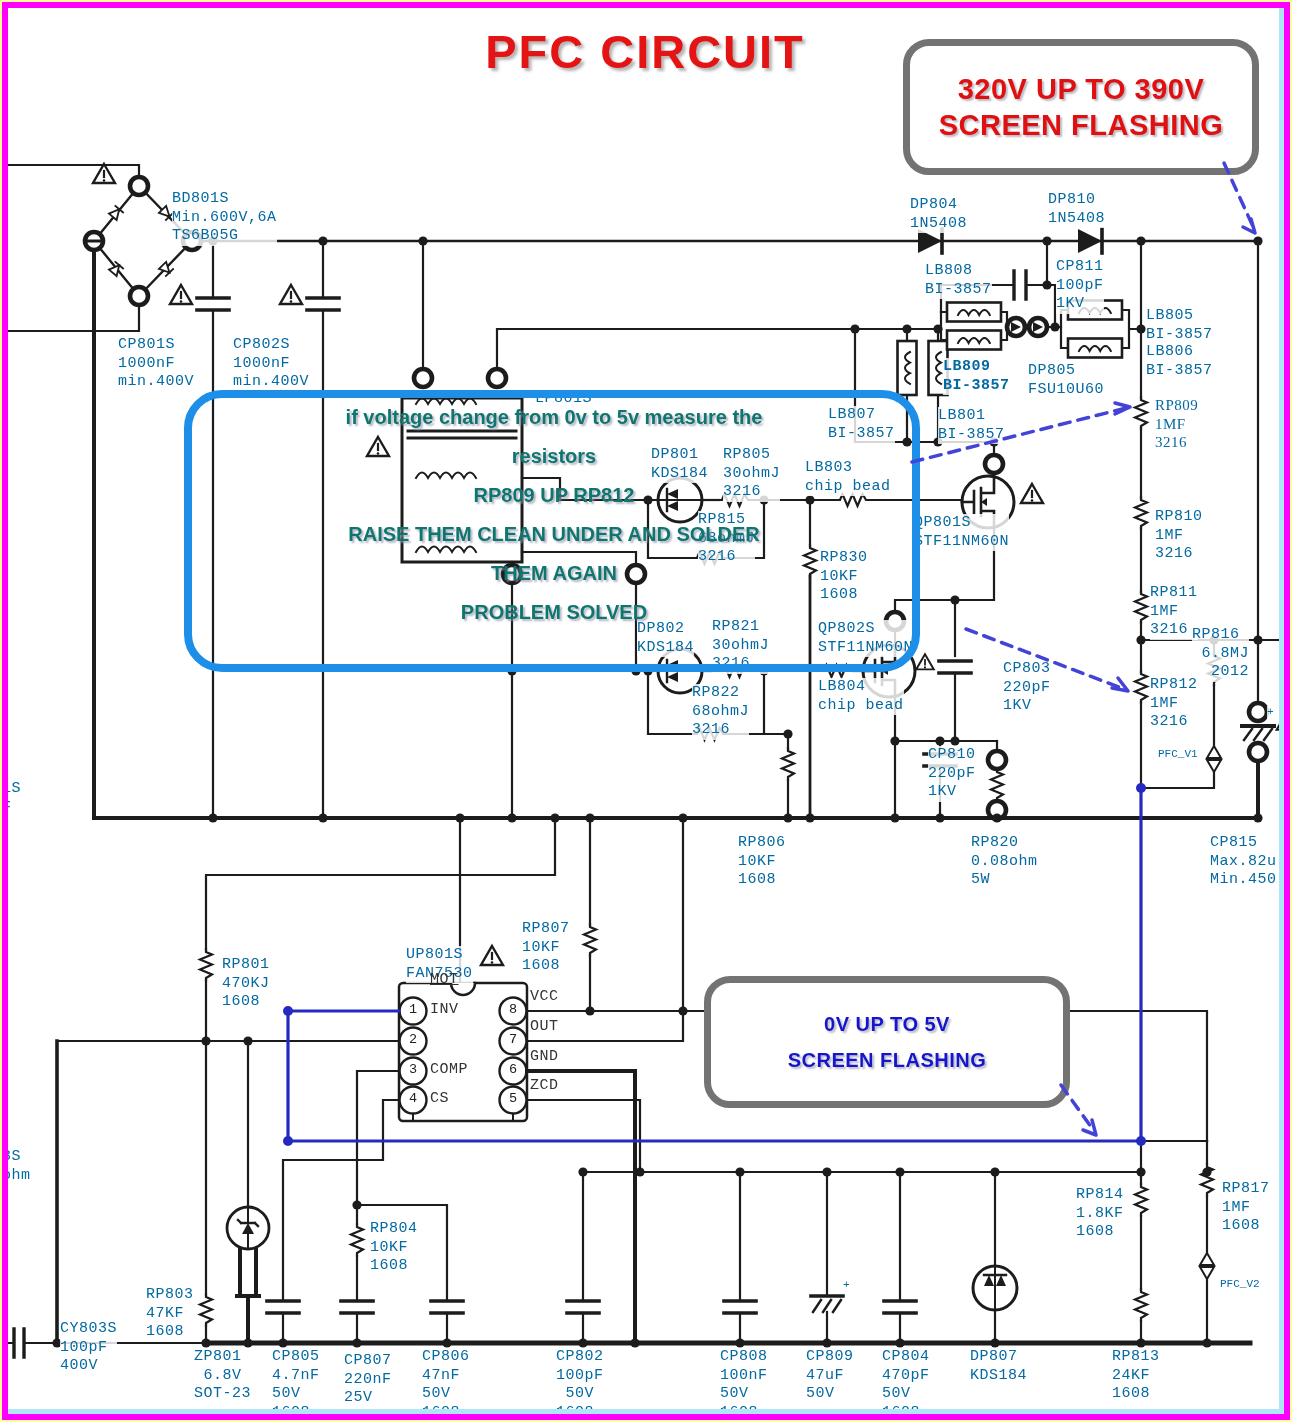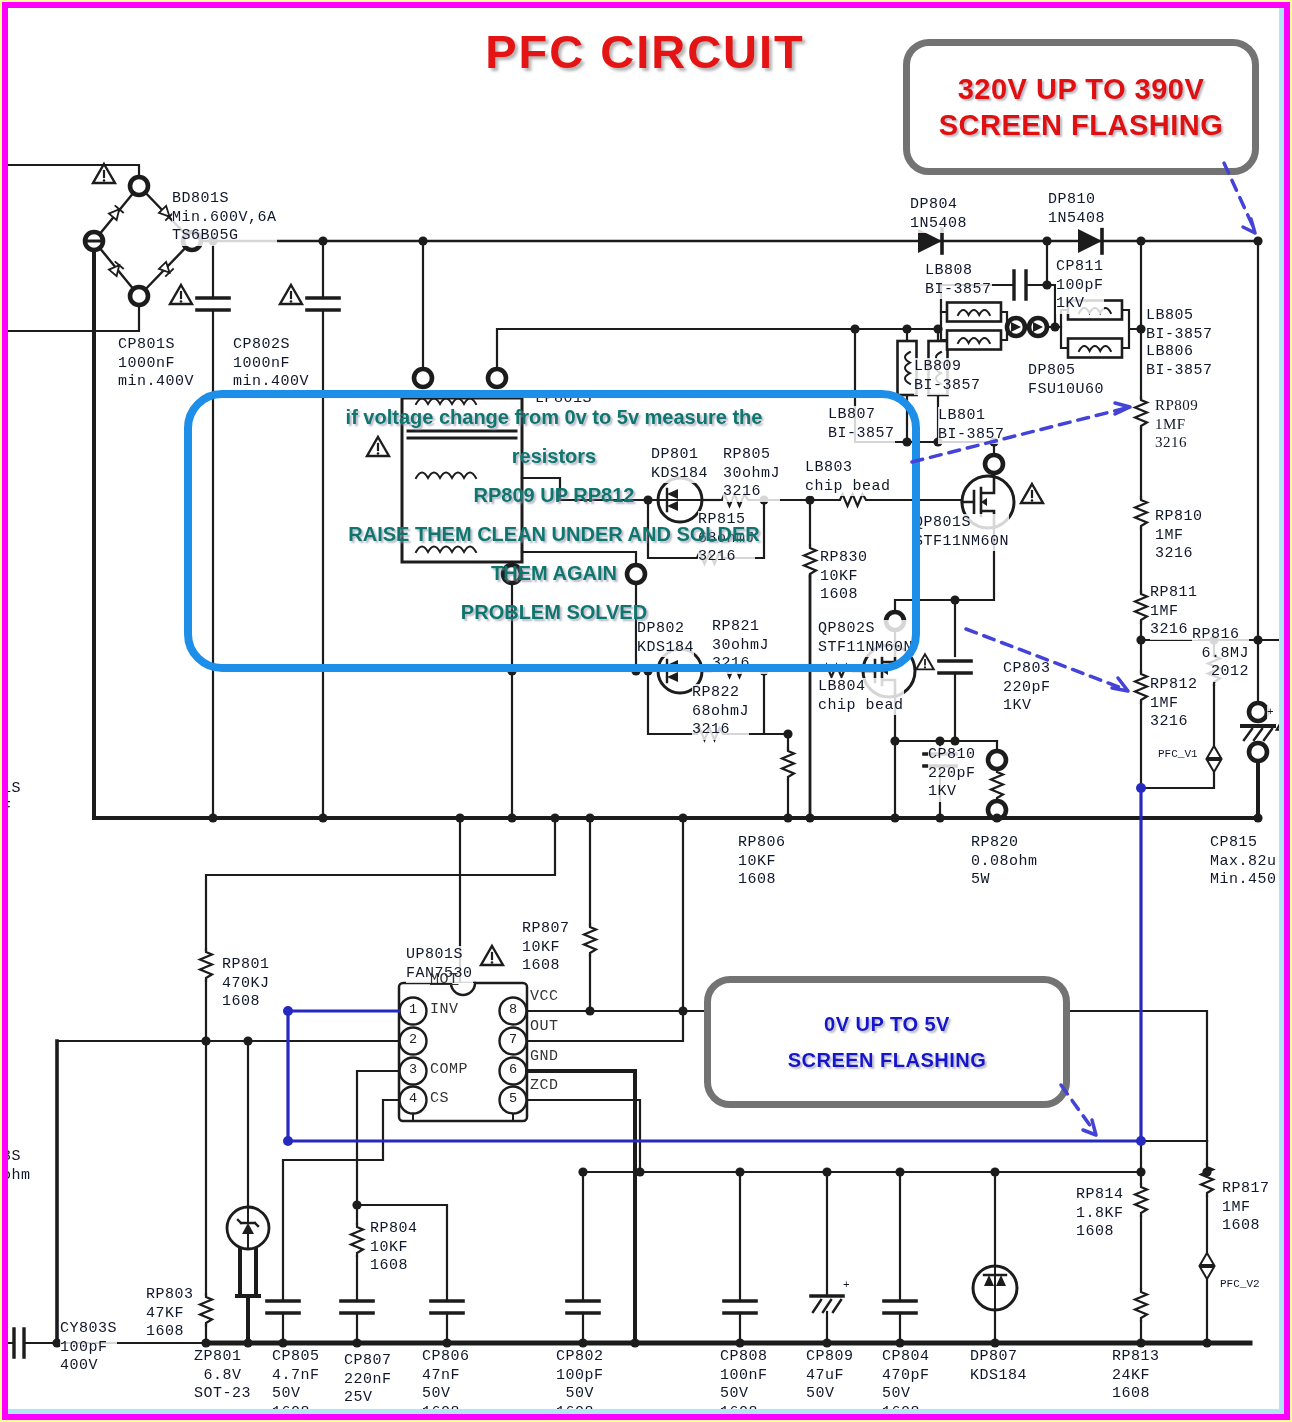--- a/index.html
+++ b/index.html
@@ -8,21 +8,21 @@
   
   .frame-yellow{position:absolute;inset:0;border:3px solid #ffff9c;pointer-events:none;z-index:9;}
   .frame-magenta{position:absolute;inset:2px;border:6px solid #ff00ff;pointer-events:none;z-index:10;}
   .frame-cyan{position:absolute;inset:8px;border-right:5px solid #aee6f8;border-bottom:5px solid #aee6f8;pointer-events:none;z-index:9;}
 
   svg.layer{position:absolute;left:0;top:0;z-index:1;}
   svg#arrows{z-index:6;pointer-events:none;}
 
   #labels{position:absolute;inset:0;z-index:2;pointer-events:none;}
   .lbl{position:absolute;font:15px/18.5px "Liberation Mono","DejaVu Sans Mono",monospace;
-       color:#0f172a;white-space:pre;background:rgba(255,255,255,.82);letter-spacing:.5px;}
+       color:#0369a1;white-space:pre;background:rgba(255,255,255,.82);letter-spacing:.5px;}
   .lbl.sm{font-size:11px;line-height:13px;letter-spacing:0;}
   .pin-num{position:absolute;width:20px;text-align:center;font:13.5px "Liberation Mono","DejaVu Sans Mono",monospace;color:#222;background:transparent;}
   .pin-lbl{position:absolute;font:15px "Liberation Mono","DejaVu Sans Mono",monospace;color:#333;letter-spacing:.5px;}
 
   .title{position:absolute;left:440px;top:24px;width:410px;text-align:center;z-index:4;
          font-size:47px;font-weight:700;letter-spacing:2px;color:#e41414;
          text-shadow:3px 3px 3px rgba(120,120,120,.55);}
   .callout{position:absolute;border:7px solid #737373;border-radius:26px;background:#fff;z-index:4;
            display:flex;align-items:center;justify-content:center;text-align:center;}
   .callout .ctext{white-space:pre-line;font-weight:700;font-size:20px;line-height:36px;
@@ -443,21 +443,21 @@
 1N5408</div>
       <div class="lbl" style="left: 925px; top: 262px;">LB808
 BI-3857</div>
       <div class="lbl" style="left: 1056px; top: 258px;">CP811
 100pF
 1KV</div>
       <div class="lbl" style="left: 1146px; top: 307px;">LB805
 BI-3857</div>
       <div class="lbl" style="left: 1146px; top: 343px;">LB806
 BI-3857</div>
-      <div class="lbl" style="left: 914px; top: 358px;">LB809
+      <div class="lbl" style="left: 943px; top: 358px; font-weight: bold;">LB809
 BI-3857</div>
       <div class="lbl" style="left: 1028px; top: 362px;">DP805
 FSU10U60</div>
       <div class="lbl" style="left: 938px; top: 407px;">LB801
 BI-3857</div>
       <div class="lbl" style="left: 828px; top: 406px;">LB807
 BI-3857</div>
       <div class="lbl" style="left: 535px; top: 390px;">LP801S</div>
       <div class="lbl" style="left: 651px; top: 446px;">DP801
 KDS184</div>

